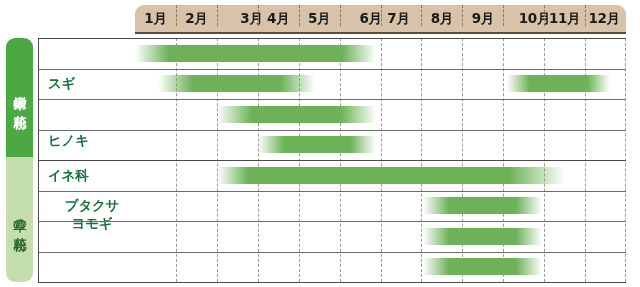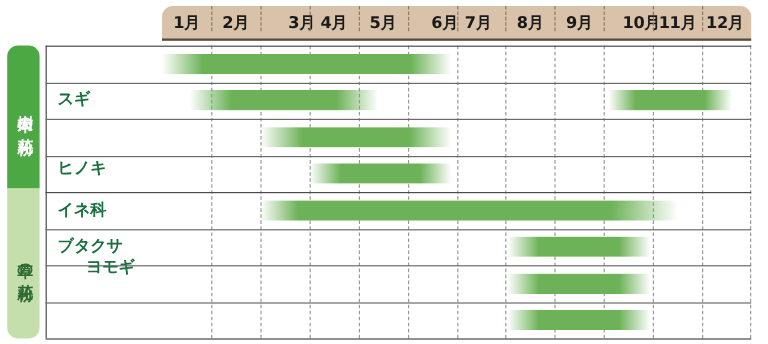--- a/index.html
+++ b/index.html
@@ -164,21 +164,21 @@
   <div class="name-col" id="name-col">
       <div class="name-cell" style="top: 30.5px; height: 30.5px;">
         <div class="name-main">スギ</div>
       </div>
       <div class="name-cell" style="top: 61px; height: 30.5px; margin-top: 26px;">
         <div class="name-main">ヒノキ</div>
       </div>
       <div class="name-cell" style="top: 122px; height: 30.5px;">
         <div class="name-main">イネ科</div>
       </div>
-      <div class="name-cell" style="top: 152.5px; height: 30.5px;">
+      <div class="name-cell" style="top: 152.5px; height: 30.5px; text-align: center;">
         <div class="name-main">ブタクサ</div>
       </div>
       <div class="name-cell" style="top: 170px; height: 30.5px; align-items: center;">
         <div class="name-main">ヨモギ</div>
       </div>
     </div>
 
   <div class="plot" id="plot">
       <div class="vline" style="left: 40.9167px;"></div>
       <div class="vline" style="left: 81.8333px;"></div>

